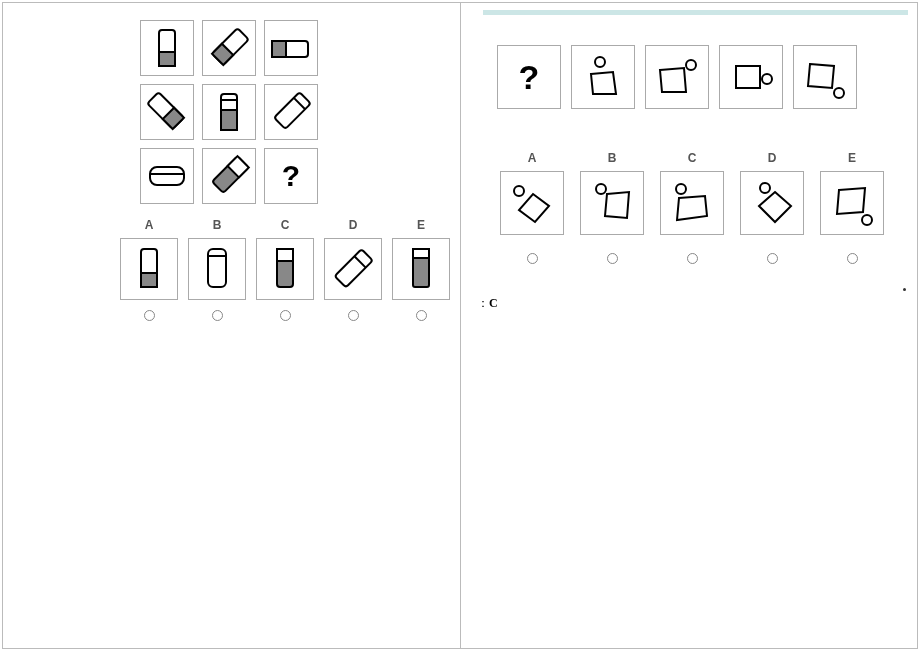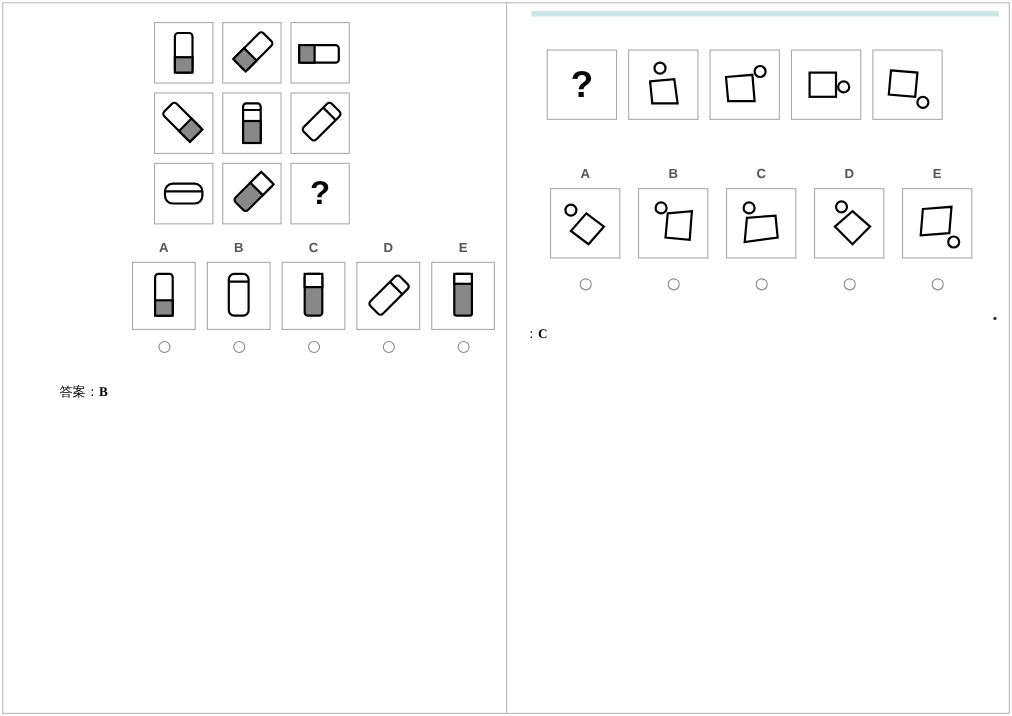--- a/index.html
+++ b/index.html
@@ -271,23 +271,20 @@
         <svg width="40" height="48">
           <rect x="12" y="4" width="16" height="38" rx="2" fill="#888" stroke="#000" stroke-width="2"></rect>
           <rect x="12" y="4" width="16" height="9" fill="#fff" stroke="#000" stroke-width="2"></rect>
         </svg>
       </div>
       <span class="radio"></span>
     </div>
   </div>
 
   <div class="answer-block">
-    <div>
-      <span>答案：</span><span class="en" style="font-weight:bold;">B</span>
-    </div>
   </div>
 </div>
 
 <div class="right-col">
   <div class="top-strip"></div>
 
   <div class="q-row">
     <div class="cell2">
       <span style="font-family:Arial;font-size:34px;font-weight:bold;">?</span>
     </div>

